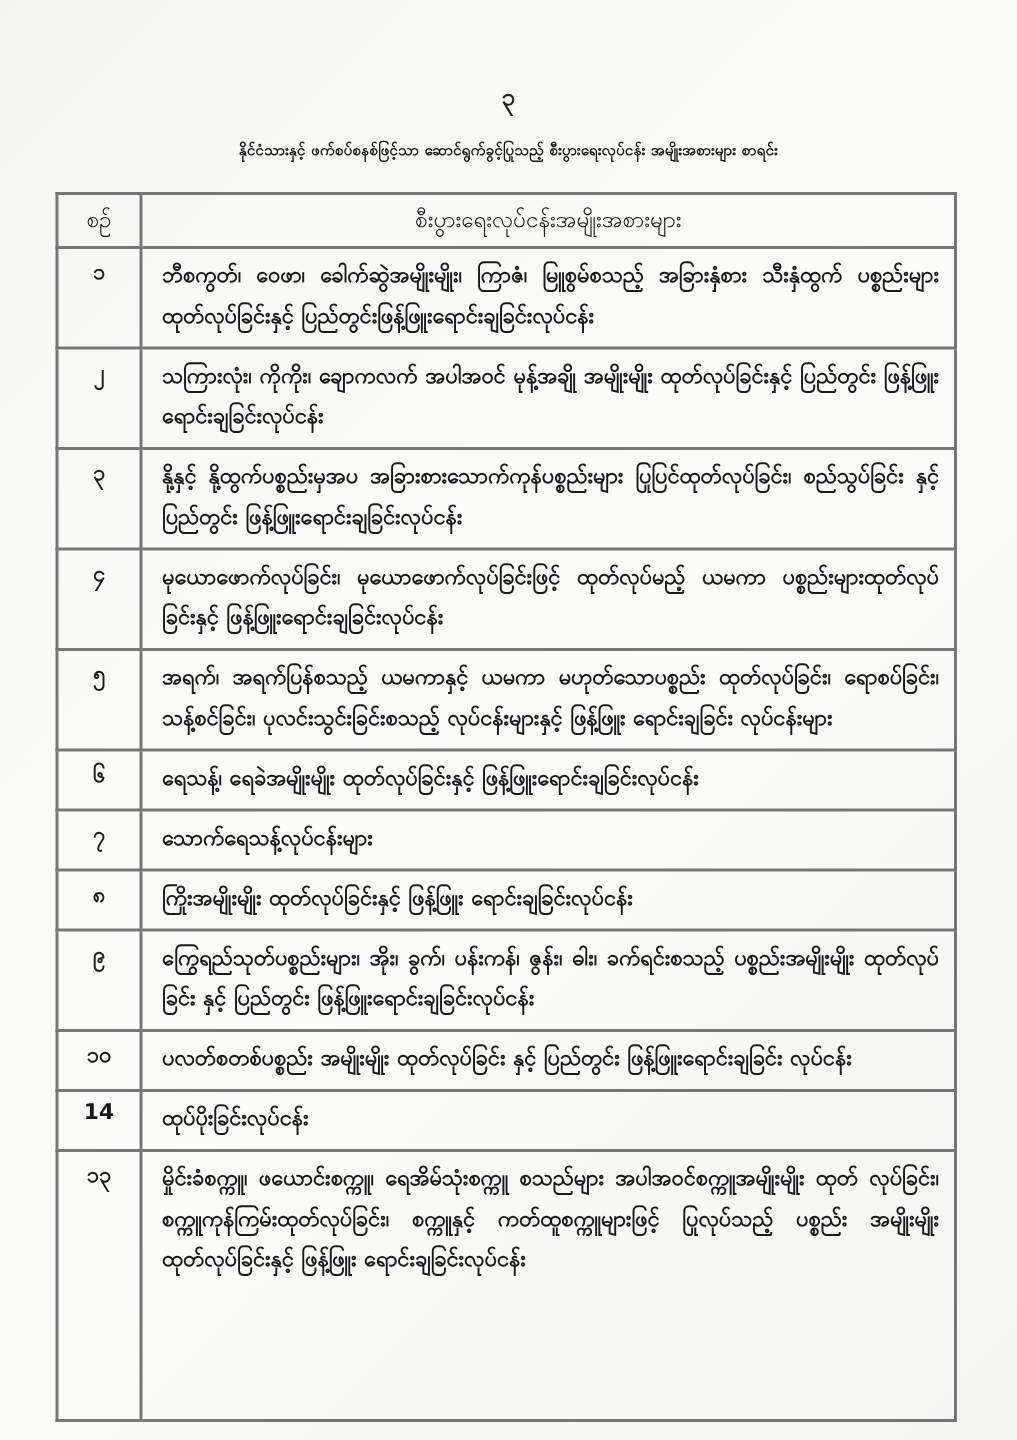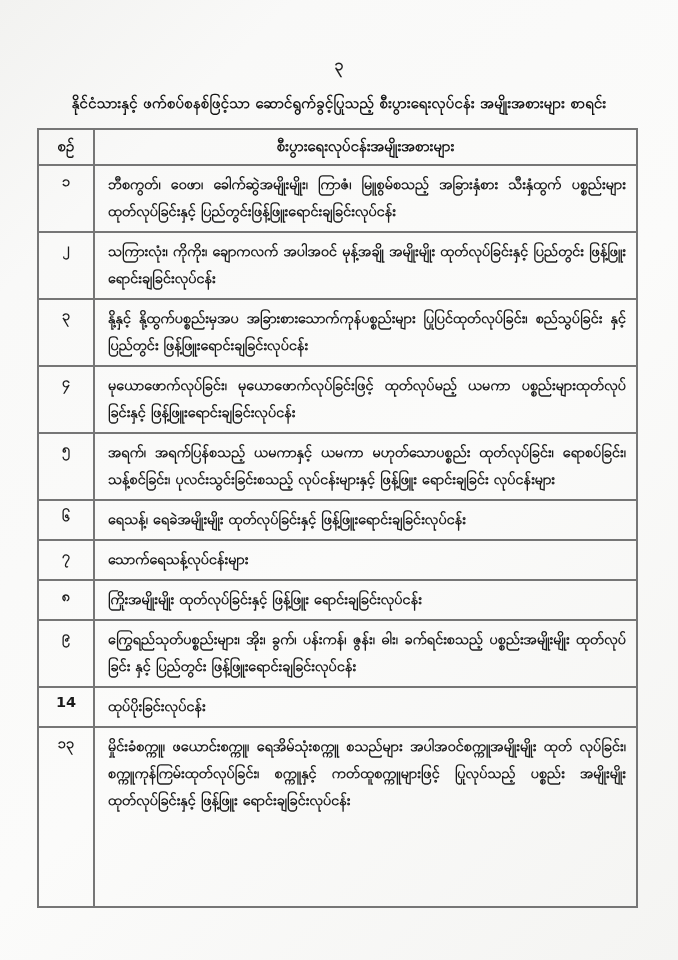--- a/index.html
+++ b/index.html
@@ -28,40 +28,40 @@
     font-size: 16px;
     font-weight: bold;
     color: #222;
   }
   .doc-title {
     position: absolute;
     top: 93px;
     left: 18px;
     width: 642px;
     text-align: center;
-    font-size: 15px;
+    font-size: 10px;
     font-weight: bold;
     color: #141414;
     letter-spacing: 0.2px;
   }
   table.biz-table {
     position: absolute;
     top: 128px;
     left: 37px;
     width: 601px;
     border-collapse: collapse;
     table-layout: fixed;
     background: transparent;
   }
   table.biz-table, table.biz-table th, table.biz-table td {
     border: 2px solid #767676;
   }
   table.biz-table th {
     font-size: 15px;
-    font-weight: bold;
+    font-weight: normal;
     text-align: center;
     padding: 6px 4px;
     color: #141414;
   }
   th.col-no, td.cell-no {
     width: 46px;
   }
   td.cell-no {
     text-align: center;
     vertical-align: top;
@@ -137,20 +137,24 @@
   <tr>
     <td class="cell-no">၈</td>
     <td class="cell-text">ကြိုးအမျိုးမျိုး ထုတ်လုပ်ခြင်းနှင့် ဖြန့်ဖြူး ရောင်းချခြင်းလုပ်ငန်း</td>
   </tr>
 
   <tr>
     <td class="cell-no">၉</td>
     <td class="cell-text">ကြွေရည်သုတ်ပစ္စည်းများ၊ အိုး၊ ခွက်၊ ပန်းကန်၊ ဇွန်း၊ ဓါး၊ ခက်ရင်းစသည့် ပစ္စည်းအမျိုးမျိုး ထုတ်လုပ်ခြင်း နှင့် ပြည်တွင်း ဖြန့်ဖြူးရောင်းချခြင်းလုပ်ငန်း</td>
   </tr>
 
+  <tr>
+    <td class="cell-no">၁၀</td>
+    <td class="cell-text">ပလတ်စတစ်ပစ္စည်း အမျိုးမျိုး ထုတ်လုပ်ခြင်း နှင့် ပြည်တွင်း ဖြန့်ဖြူးရောင်းချခြင်း လုပ်ငန်း</td>
+  </tr>
 
   <tr>
     <td class="cell-no">14</td>
     <td class="cell-text">ထုပ်ပိုးခြင်းလုပ်ငန်း</td>
   </tr>
 
 
   <tr>
     <td class="cell-no">၁၃</td>
     <td class="cell-text" style="padding-bottom: 92px;">မှိုင်းခံစက္ကူ၊ ဖယောင်းစက္ကူ၊ ရေအိမ်သုံးစက္ကူ စသည်များ အပါအဝင်စက္ကူအမျိုးမျိုး ထုတ် လုပ်ခြင်း၊ စက္ကူကုန်ကြမ်းထုတ်လုပ်ခြင်း၊ စက္ကူနှင့် ကတ်ထူစက္ကူများဖြင့် ပြုလုပ်သည့် ပစ္စည်း အမျိုးမျိုး ထုတ်လုပ်ခြင်းနှင့် ဖြန့်ဖြူး ရောင်းချခြင်းလုပ်ငန်း</td>

